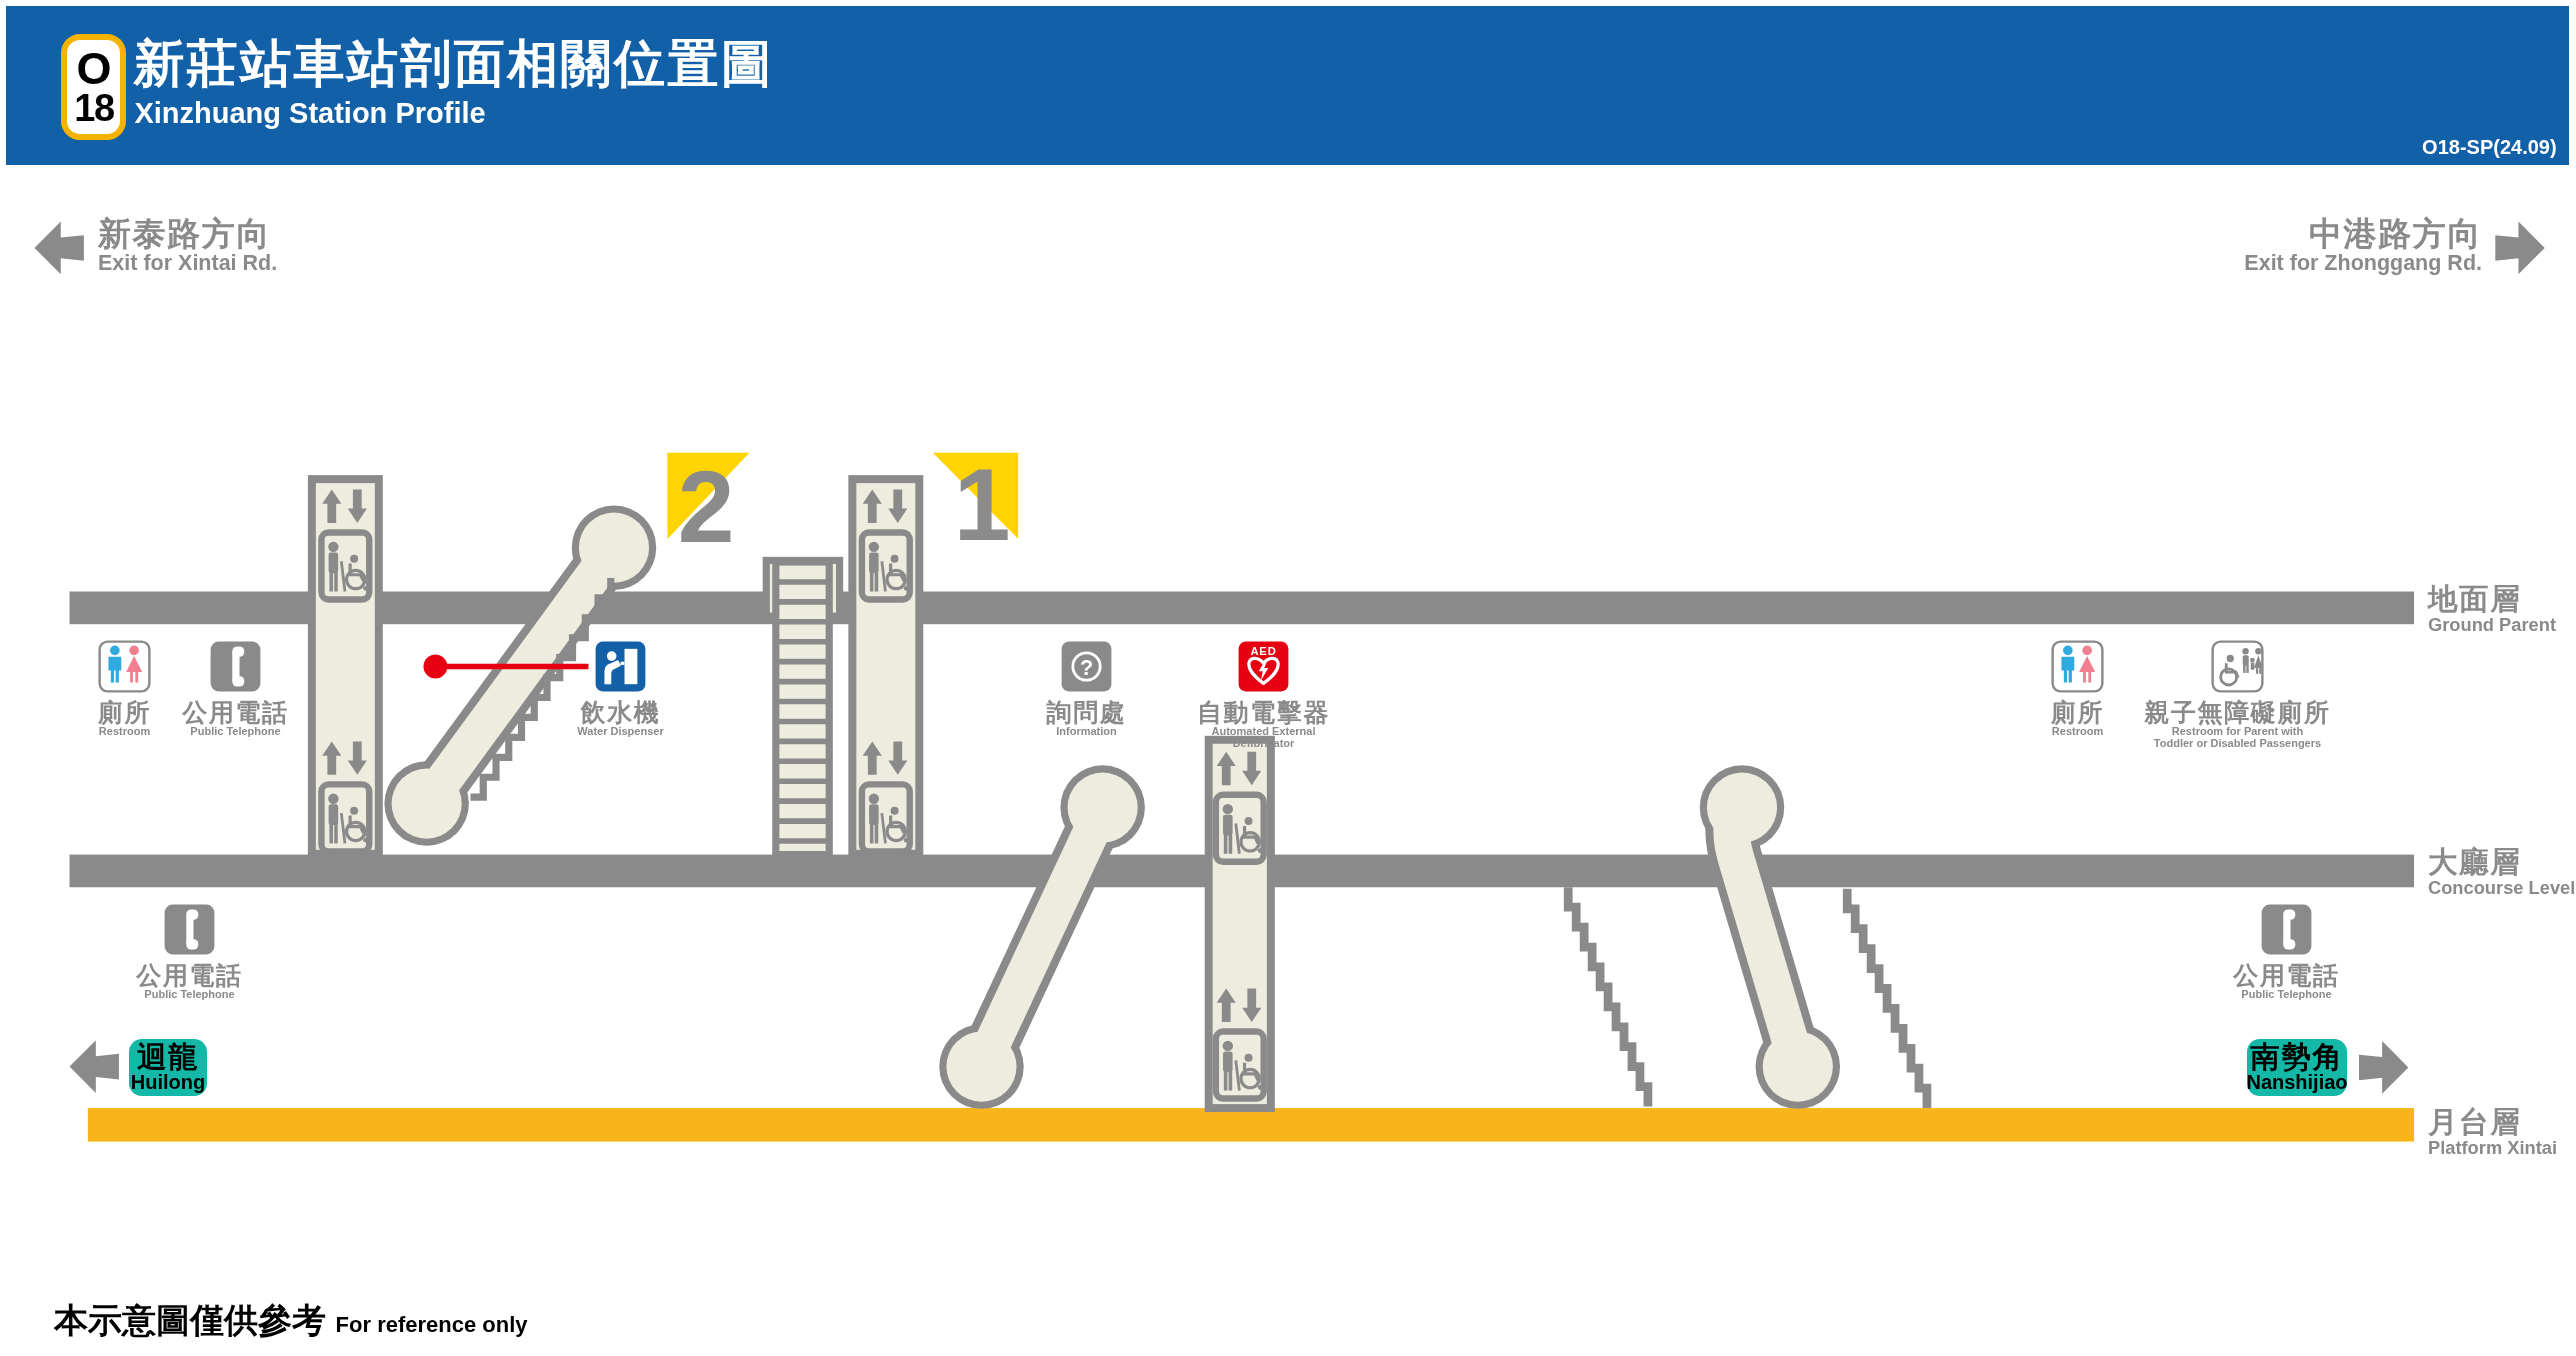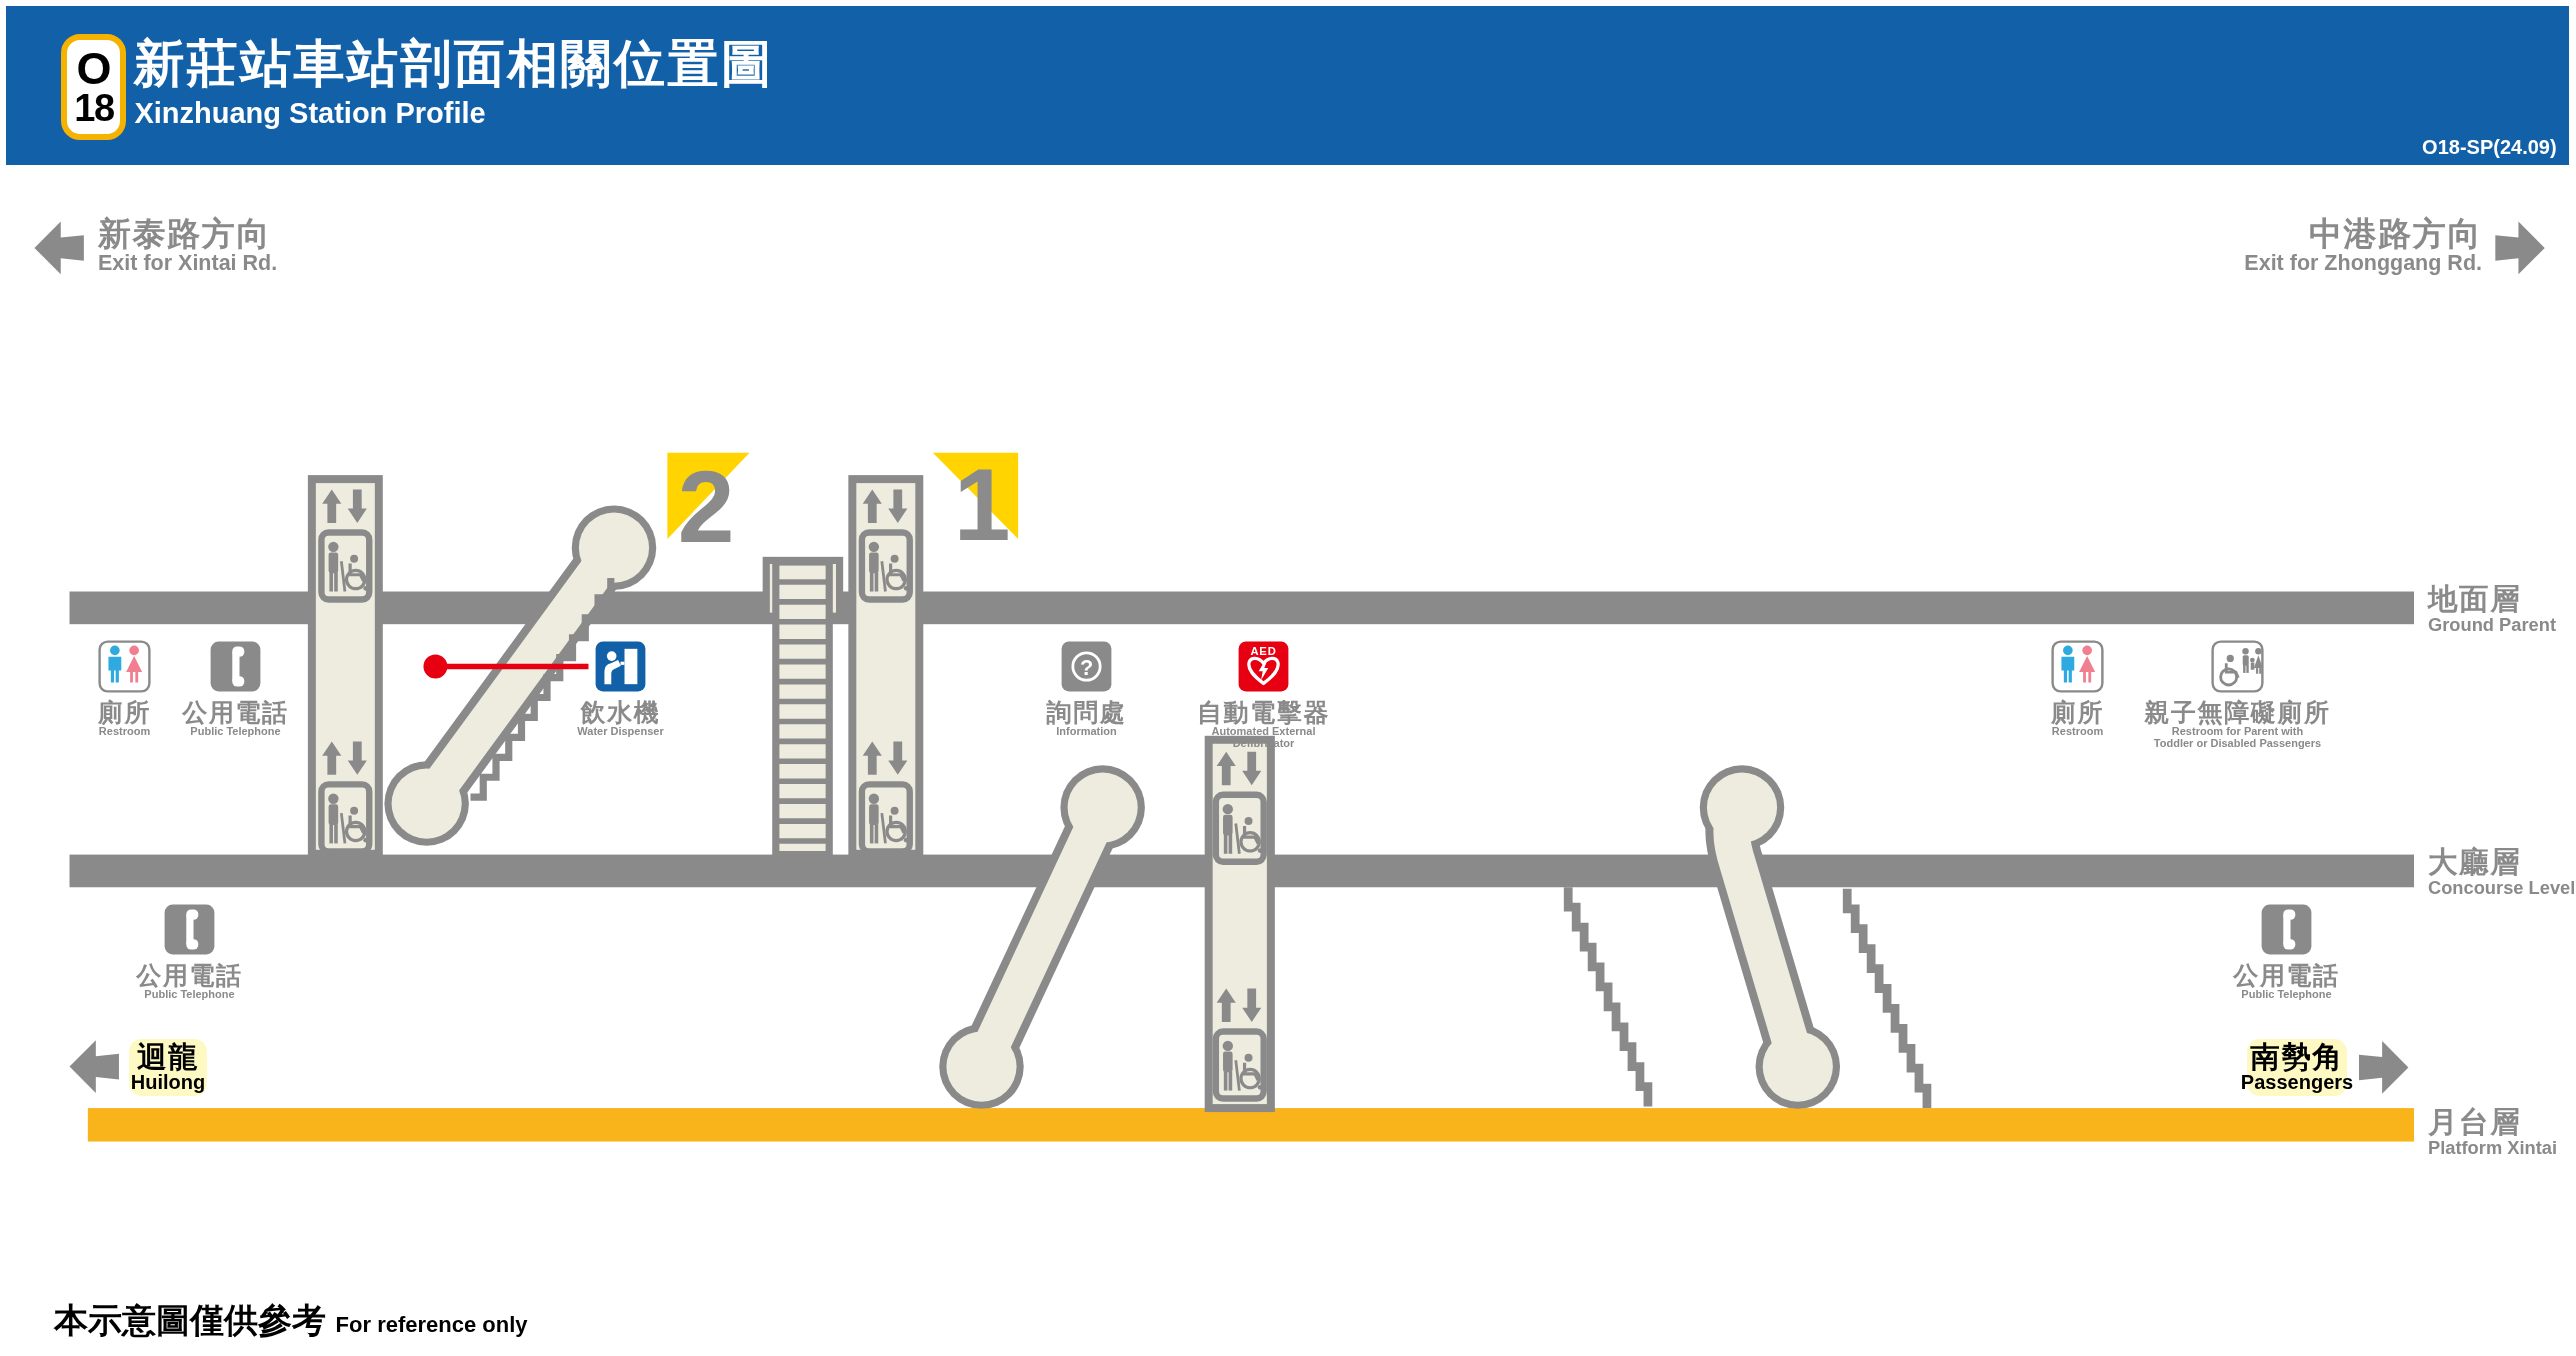--- a/index.html
+++ b/index.html
@@ -29,21 +29,21 @@
   .level .zh{font-size:29.5px;font-weight:bold;letter-spacing:1.6px;line-height:1.0;}
   .level .en{font-size:18.3px;font-weight:bold;line-height:1.15;}
 
   
   .tile{position:absolute;text-align:center;color:#8a8a8a;}
   .tile .ficon{display:block;margin:0 auto;}
   .tile .zh{font-size:25px;font-weight:bold;letter-spacing:1.6px;margin-top:5.6px;line-height:1.05;}
   .tile .en{font-size:11px;font-weight:bold;line-height:1.12;}
 
   
-  .term-badge{position:absolute;background:#fef9c3;border-radius:12.8px;color:#000;text-align:center;
+  .term-badge{position:absolute;background:#14b8a6;border-radius:12.8px;color:#000;text-align:center;
               display:flex;flex-direction:column;align-items:center;justify-content:center;}
   .term-badge .zh{font-size:29.5px;font-weight:bold;line-height:1.0;letter-spacing:1.6px;}
   .term-badge .en{font-size:20px;font-weight:bold;line-height:1.1;}
 
   
   .flag-num{position:absolute;color:#8b8b8b;font-size:102px;font-weight:800;line-height:1;text-align:center;}
 
   
   .footer{position:absolute;left:54px;top:1298px;color:#000;white-space:nowrap;}
   .footer .zh{font-size:34px;font-weight:bold;vertical-align:baseline;}
@@ -324,21 +324,21 @@
     <div class="zh">公用電話</div>
     <div class="en">Public Telephone</div>
   </div>
 
   <div class="term-badge" style="left:129px;top:1039px;width:78px;height:57px;">
     <div class="zh">迴龍</div>
     <div class="en">Huilong</div>
   </div>
   <div class="term-badge" style="left:2247px;top:1039px;width:100px;height:57px;">
     <div class="zh">南勢角</div>
-    <div class="en">Passengers</div>
+    <div class="en">Nanshijiao</div>
   </div>
 
   <div class="footer">
     <span class="zh">本示意圖僅供參考</span><span class="en">For reference only</span>
   </div>
 
 </div>
 
 
 </body></html>

